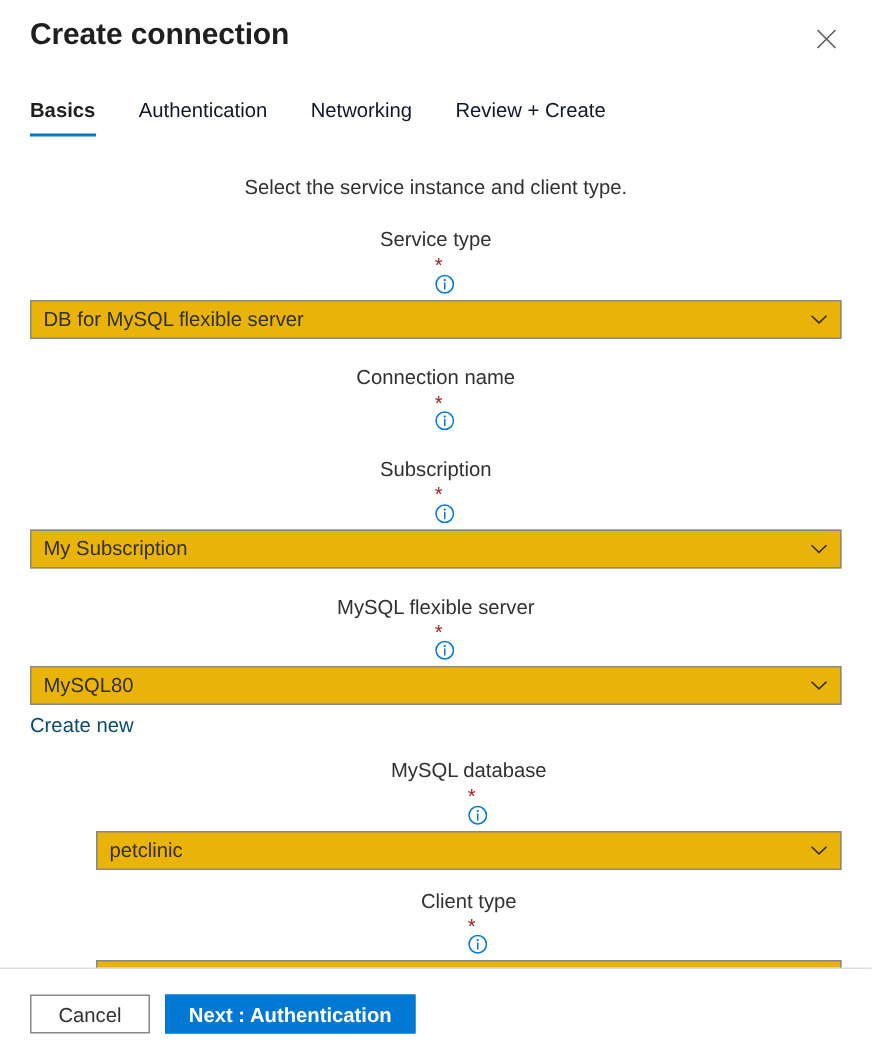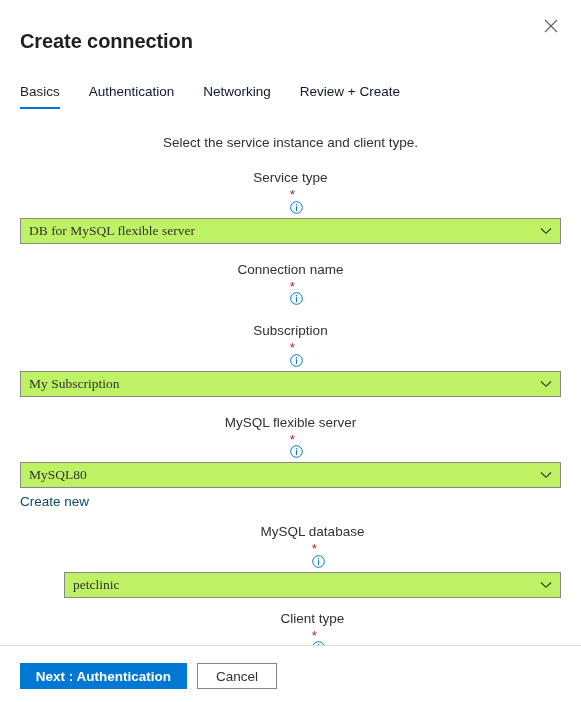--- a/index.html
+++ b/index.html
@@ -19,21 +19,21 @@
   .panel {
     position: absolute;
     inset: 0;
     display: flex;
     flex-direction: column;
   }
 
   
   .header {
     position: relative;
-    padding: 27px 20px 0 20px;
+    padding: 9px 20px 0 20px;
     flex: 0 0 auto;
   }
   .title {
     font-size: 20px;
     font-weight: bold;
     color: #201f1e;
     letter-spacing: -0.1px;
     line-height: 28px;
     margin: 0;
   }
@@ -66,21 +66,21 @@
     position: relative;
     font-size: 13.5px;
     color: #0f172a;
     padding: 0 0 9px 0;
     margin-right: 29px;
     cursor: pointer;
     white-space: nowrap;
     line-height: 16px;
   }
   .tab.active {
-    font-weight: normal;
+    font-weight: bold;
     color: #201f1e;
   }
   .tab.active::after {
     content: "";
     position: absolute;
     left: 0;
     right: 0;
     bottom: 0;
     height: 2px;
     background: #0078d4;
@@ -131,26 +131,25 @@
     justify-content: center;
     cursor: pointer;
     flex: 0 0 auto;
   }
   .info-icon svg { display: block; }
 
   .control {
     position: relative;
     height: 26px;
     border: 1px solid #8a8886;
-    background: #bef264;
+    background: #eab308;
     box-sizing: border-box;
     display: flex;
     align-items: center;
     cursor: pointer;
-    font-family: Liberation Serif, serif;
   }
   .control.input-control { cursor: text; }
   .control .value {
     font-size: 13.5px;
     color: #323130;
     padding-left: 8px;
     line-height: 18px;
     flex: 1 1 auto;
     white-space: nowrap;
     overflow: hidden;
@@ -368,18 +367,18 @@
             <path d="M1 1.5 L6 6.3 L11 1.5" stroke="#323130" stroke-width="1.1" fill="none"></path>
           </svg>
         </span>
       </div>
     </div>
 
   </div>
 
   <div class="footer">
     <div class="footer-row">
+      <button class="btn btn-secondary">Cancel</button>
       <button class="btn btn-primary">Next : Authentication</button>
-      <button class="btn btn-secondary">Cancel</button>
     </div>
   </div>
 
 </div>
 
 </body></html>

